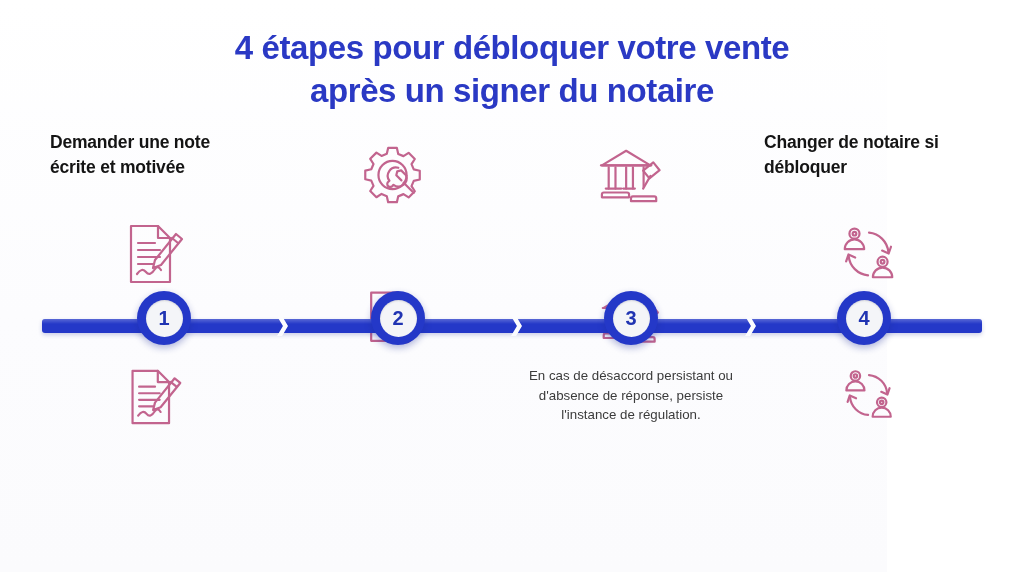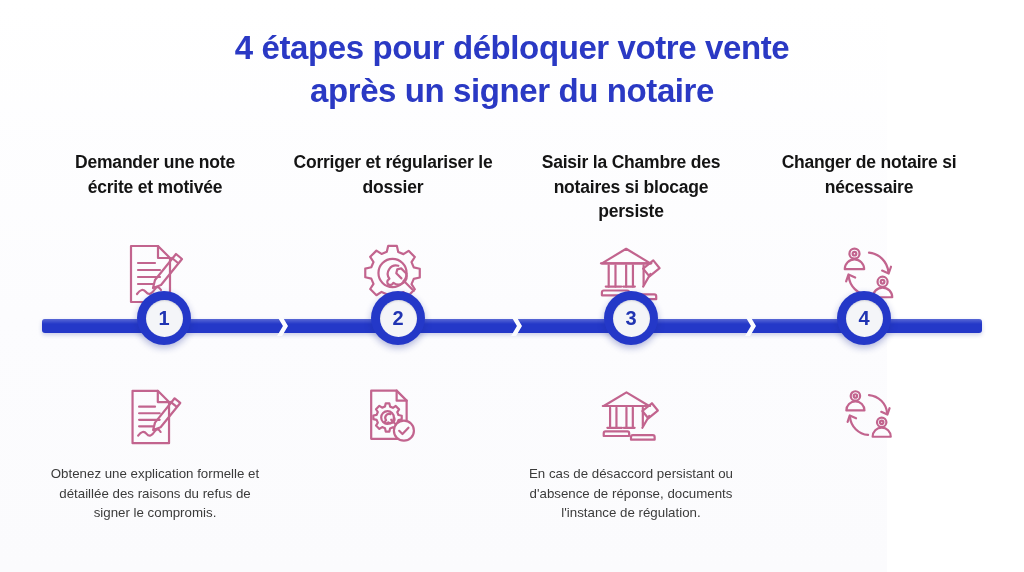--- a/index.html
+++ b/index.html
@@ -30,29 +30,27 @@
   }
 
   
   .cols {
     position: absolute; left: 36px; top: 130px; width: 952px; height: 400px;
     display: flex;
   }
   .col { width: 25%; position: relative; }
 
   .heading {
-    text-align: center;
     color: #141414;
     font-weight: 700;
     font-size: 17.5px;
     line-height: 24.5px;
     letter-spacing: -0.2px;
     padding: 0 14px;
     height: 78px;
-    margin-top: 20px;
   }
 
   .icon-top {
     height: 92px;
     display: flex; align-items: center; justify-content: center;
   }
   .icon-bottom {
     height: 84px;
     display: flex; align-items: flex-start; justify-content: center;
     padding-top: 6px;
@@ -166,25 +164,23 @@
       <div class="icon-bottom">
         <svg class="ico" width="58" height="62" viewBox="0 0 62 66" fill="none" stroke="#c2648e" stroke-width="2.2" stroke-linecap="round" stroke-linejoin="round">
           <path d="M7 5 h27 l12 12 v44 H7 Z"></path>
           <path d="M34 5 v12 h12"></path>
           <path d="M14 22 h17 M14 29 h22 M14 36 h22 M14 43 h15"></path>
           <path d="M13 53 q5 -7 9 -2 q4 5 9 -3 q3 -4 6 1"></path>
           <path d="M52 13 l6 5 -21 26 -8 3 2 -8 Z"></path>
           <path d="M48 17 l6 5"></path>
         </svg>
       </div>
-      <div class="desc">Obtenez une explication formelle et détaillée des raisons du refus de signer le compromis.</div>
-    </div>
-
-    <div class="col">
-      <div class="heading">Corriger et régulariser le dossier</div>
+    </div>
+
+    <div class="col">
       <div class="icon-top">
         <svg class="ico" width="64" height="64" viewBox="0 0 66 66" fill="none" stroke="#c2648e" stroke-width="2.2" stroke-linecap="round" stroke-linejoin="round">
           <path d="M28 4 h9 l1.4 6.2 5.4 2.3 5.3 -3.4 6.4 6.4 -3.4 5.3 2.3 5.4 6.2 1.4 v9 l-6.2 1.4 -2.3 5.4 3.4 5.3 -6.4 6.4 -5.3 -3.4 -5.4 2.3 L37 60 h-9 l-1.4 -6.2 -5.4 -2.3 -5.3 3.4 -6.4 -6.4 3.4 -5.3 -2.3 -5.4 L4.4 36.4 v-9 l6.2 -1.4 2.3 -5.4 -3.4 -5.3 6.4 -6.4 5.3 3.4 5.4 -2.3 Z"></path>
           <circle cx="32.5" cy="32" r="14.5"></circle>
           <path d="M38.5 24.5 a8.6 8.6 0 0 0 -9.2 13.4 l-1 1 a3 3 0 1 0 4.2 4.2 l1 -1 a8.6 8.6 0 0 0 13.2 -9.6"></path>
           <path d="M46.7 32.5 l-5.3 -5.3 -4 1 -1 4 5.3 5.3 M44 40 l9 9"></path>
           <circle cx="54.5" cy="50.5" r="0.9" fill="#c2648e" stroke="none"></circle>
         </svg>
       </div>
       <div class="timeline-gap"></div>
@@ -196,21 +192,20 @@
           <circle cx="27" cy="33.5" r="7"></circle>
           <path d="M30.2 29.8 a4.3 4.3 0 0 0 -4.8 6.7 l-0.6 0.6 a1.7 1.7 0 1 0 2.4 2.4 l0.6 -0.6 a4.3 4.3 0 0 0 6.6 -4.9"></path>
           <path d="M31 36 l8 8"></path>
           <circle cx="45" cy="48" r="11" fill="#fcfcfe"></circle>
           <path d="M39.8 48.2 l3.6 3.6 6.6 -7"></path>
         </svg>
       </div>
     </div>
 
     <div class="col">
-      <div class="heading">Saisir la Chambre des notaires si blocage persiste</div>
       <div class="icon-top">
         <svg class="ico" width="68" height="64" viewBox="0 0 70 66" fill="none" stroke="#c2648e" stroke-width="2.2" stroke-linecap="round" stroke-linejoin="round">
           <path d="M5 22 L30 7 L55 22 Z"></path>
           <path d="M4 22 h52"></path>
           <path d="M12 24 v22 M19 24 v22 M30 24 v22 M37 24 v22 M48 24 v20"></path>
           <path d="M9 46 h16 M27 46 h12"></path>
           <path d="M7 50 h24 a2 2 0 0 1 2 2 v3 H5 v-3 a2 2 0 0 1 2 -2 Z"></path>
           <path d="M37 54 h22 a2 2 0 0 1 2 2 v3 H35 v-3 a2 2 0 0 1 2 -2 Z"></path>
           <path d="M47.5 27.5 l10.5 -8.5 6.5 8 -10.5 8.5 Z"></path>
           <path d="M55 33 l-7.5 13"></path>
@@ -222,25 +217,25 @@
           <path d="M5 22 L30 7 L55 22 Z"></path>
           <path d="M4 22 h52"></path>
           <path d="M12 24 v22 M19 24 v22 M30 24 v22 M37 24 v22 M48 24 v20"></path>
           <path d="M9 46 h16 M27 46 h12"></path>
           <path d="M7 50 h24 a2 2 0 0 1 2 2 v3 H5 v-3 a2 2 0 0 1 2 -2 Z"></path>
           <path d="M37 54 h22 a2 2 0 0 1 2 2 v3 H35 v-3 a2 2 0 0 1 2 -2 Z"></path>
           <path d="M47.5 27.5 l10.5 -8.5 6.5 8 -10.5 8.5 Z"></path>
           <path d="M55 33 l-7.5 13"></path>
         </svg>
       </div>
-      <div class="desc">En cas de désaccord persistant ou d'absence de réponse, documents l'instance de régulation.</div>
-    </div>
-
-    <div class="col">
-      <div class="heading">Changer de notaire si nécessaire</div>
+      <div class="desc">En cas de désaccord persistant ou d'absence de réponse, persiste l'instance de régulation.</div>
+    </div>
+
+    <div class="col">
+      <div class="heading">Changer de notaire si débloquer</div>
       <div class="icon-top">
         <svg class="ico" width="64" height="62" viewBox="0 0 66 64" fill="none" stroke="#c2648e" stroke-width="2.2" stroke-linecap="round" stroke-linejoin="round">
           <circle cx="18" cy="11" r="5.2"></circle>
           <circle cx="18" cy="11" r="1.9"></circle>
           <path d="M8 27 a10 10 0 0 1 20 0 Z"></path>
           <circle cx="47" cy="40" r="5.2"></circle>
           <circle cx="47" cy="40" r="1.9"></circle>
           <path d="M37 56 a10 10 0 0 1 20 0 Z"></path>
           <path d="M33 10 a22 22 0 0 1 20 20"></path>
           <path d="M46.5 28.5 l6.8 3 2.4 -7"></path>

